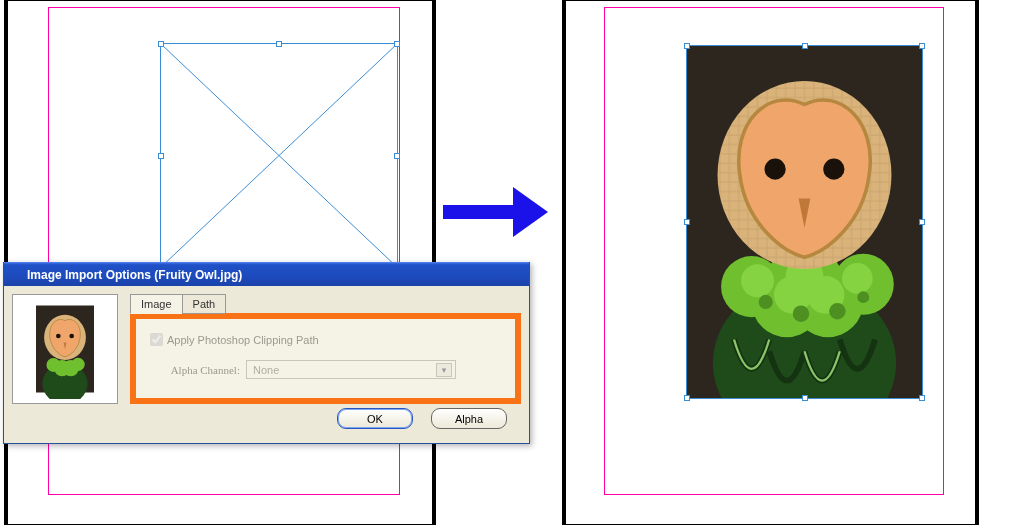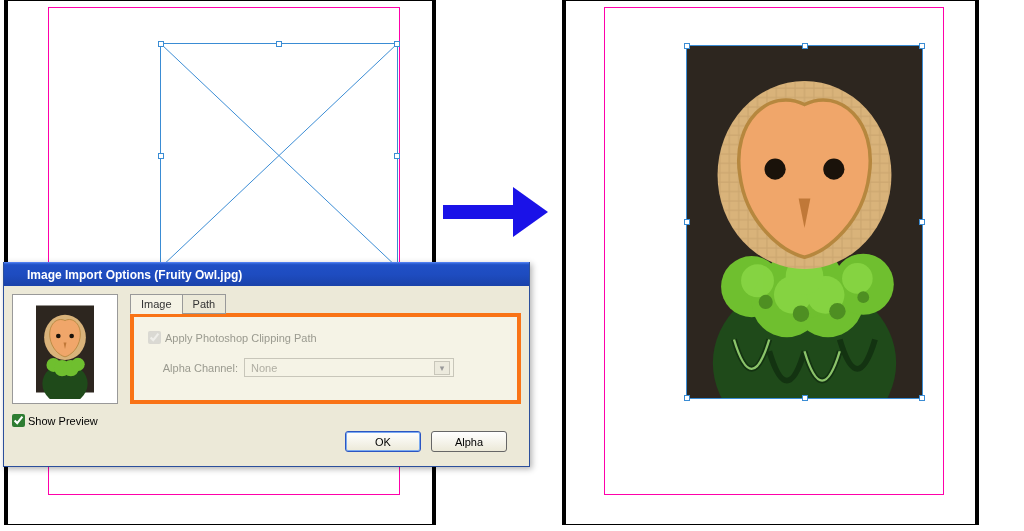--- a/index.html
+++ b/index.html
@@ -137,21 +137,21 @@
       margin-right: -1px;
       color: #333;
     }
     .tab.active {
       background: #f5f3e6;
       border-bottom: 1px solid #f5f3e6;
     }
     .tab-content {
       flex: 1;
       background: #f5f3e6;
-      border: 4px solid #f97316;
+      border: 6px solid #f97316;
       margin-top: -1px;
       padding: 14px 14px 18px 14px;
     }
     .cb-row {
       display: flex;
       align-items: center;
       gap: 4px;
       color: #9a9a8f;
       margin-bottom: 14px;
       font-size: 11px;
@@ -162,20 +162,21 @@
     .field-row {
       display: flex;
       align-items: center;
       gap: 6px;
       color: #9a9a8f;
       font-size: 11px;
     }
     .field-row .label {
       text-align: right;
       width: 90px;
+      font-family: Liberation Serif, serif;
     }
     .select-disabled {
       flex: 0 0 210px;
       height: 19px;
       background: #f5f3e6;
       border: 1px solid #c8c6ba;
       display: flex;
       align-items: center;
       justify-content: space-between;
       padding: 0 3px 0 6px;
@@ -196,26 +197,27 @@
       display: flex;
       justify-content: flex-end;
       gap: 10px;
       padding: 4px 14px 6px 0;
     }
     .btn {
       width: 76px;
       height: 21px;
       background: linear-gradient(to bottom, #fff, #ece9d8);
       border: 1px solid #666;
-      border-radius: 3px;
+      border-radius: 9px;
       font-size: 11px;
       display: flex;
       align-items: center;
       justify-content: center;
       cursor: pointer;
+      margin-left: 8px;
     }
     .btn.primary {
       border: 1px solid #2b55c2;
       box-shadow: inset 0 0 0 1px #7aa9f0;
     }
     .img-placed {
       position: absolute;
       background: #2a241e;
       border: 1px solid #3a8cd4;
     }
@@ -347,22 +349,18 @@
           <div class="field-row">
             <span class="label">Alpha Channel:</span>
             <div class="select-disabled">
               <span>None</span>
               <span class="select-arrow">▾</span>
             </div>
           </div>
         </div>
       </div>
     </div>
-    <div class="show-preview">
-      <input type="checkbox" checked="" style="">
-      <span>Show Preview</span>
-    </div>
     <div class="button-row">
       <div class="btn primary">OK</div>
       <div class="btn">Alpha</div>
     </div>
   </div>
 </div>
 
 </body></html>

